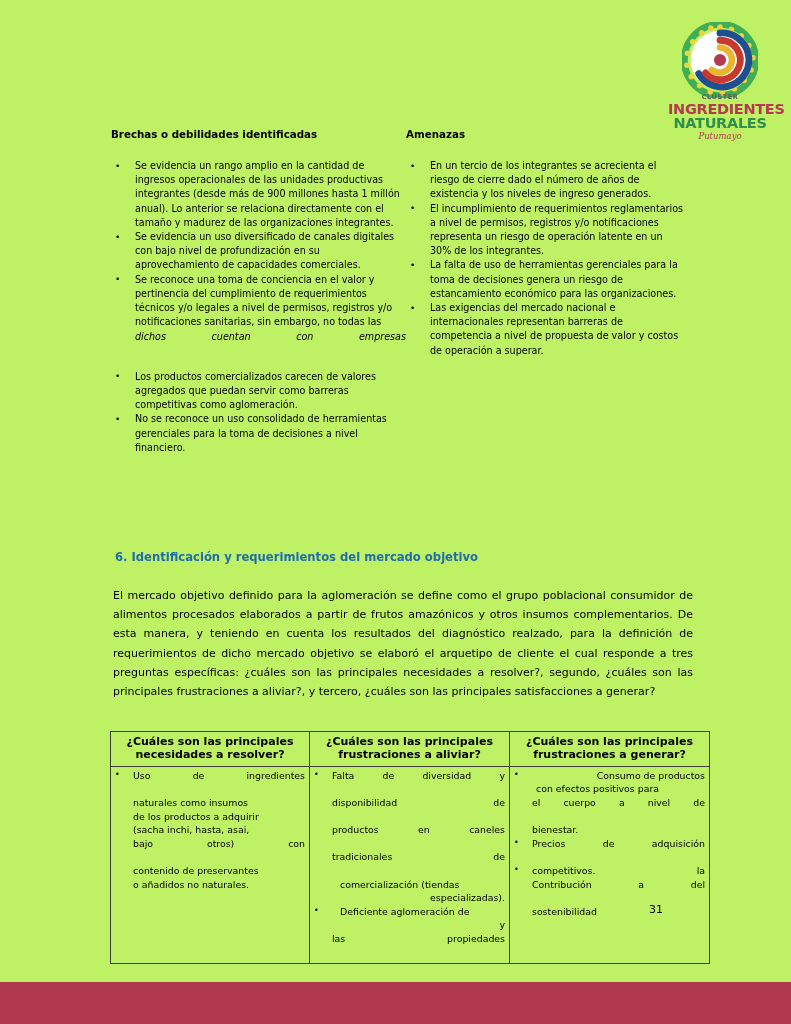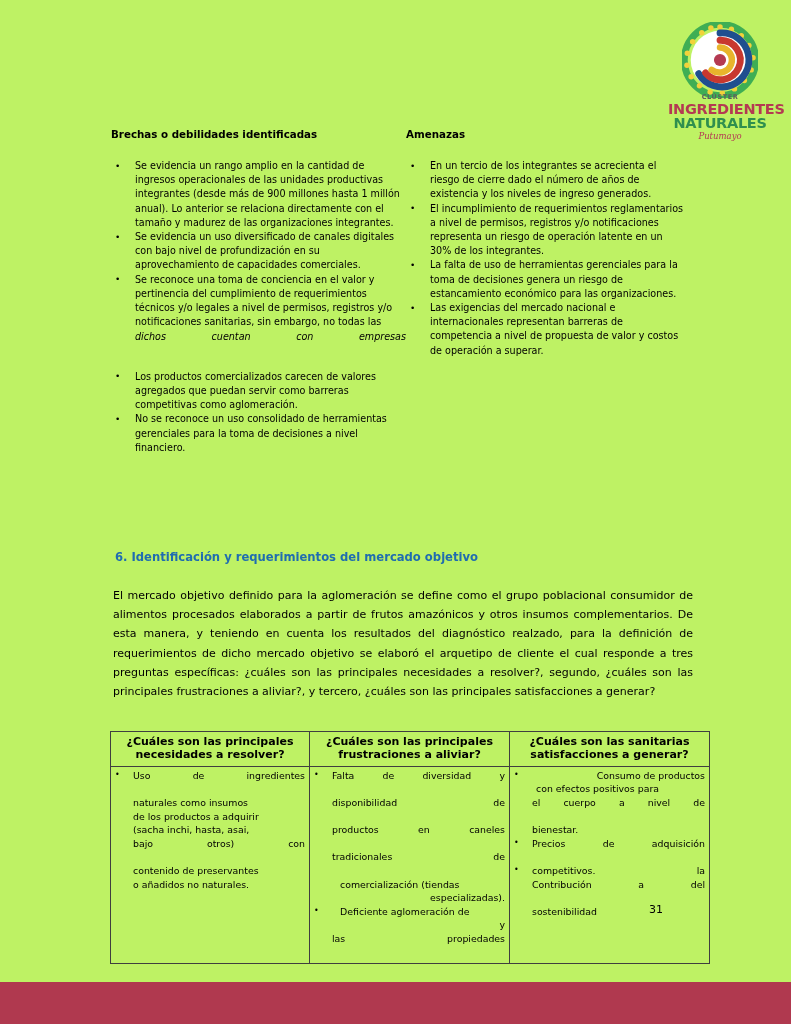--- a/index.html
+++ b/index.html
@@ -315,21 +315,21 @@
 
   <div class="section-head">6. Identificación y requerimientos del mercado objetivo</div>
 
   <div class="para">El mercado objetivo definido para la aglomeración se define como el grupo poblacional consumidor de alimentos procesados elaborados a partir de frutos amazónicos y otros insumos complementarios. De esta manera, y teniendo en cuenta los resultados del diagnóstico realzado, para la definición de requerimientos de dicho mercado objetivo se elaboró el arquetipo de cliente el cual responde a tres preguntas específicas: ¿cuáles son las principales necesidades a resolver?, segundo, ¿cuáles son las principales frustraciones a aliviar?, y tercero, ¿cuáles son las principales satisfacciones a generar?</div>
 
   <table class="tbl">
     <thead>
       <tr>
         <th style="width:190px">¿Cuáles son las principales necesidades a resolver?</th>
         <th style="width:191px">¿Cuáles son las principales frustraciones a aliviar?</th>
-        <th style="width:191px">¿Cuáles son las sanitarias satisfacciones a generar?</th>
+        <th style="width:191px">¿Cuáles son las principales frustraciones a generar?</th>
       </tr>
     </thead>
     <tbody>
       <tr>
 
         <td>
           <ul class="tlist">
             <li>
               <span class="seg">Uso de ingredientes</span>
               <span class="seg plain">naturales como insumos</span>

